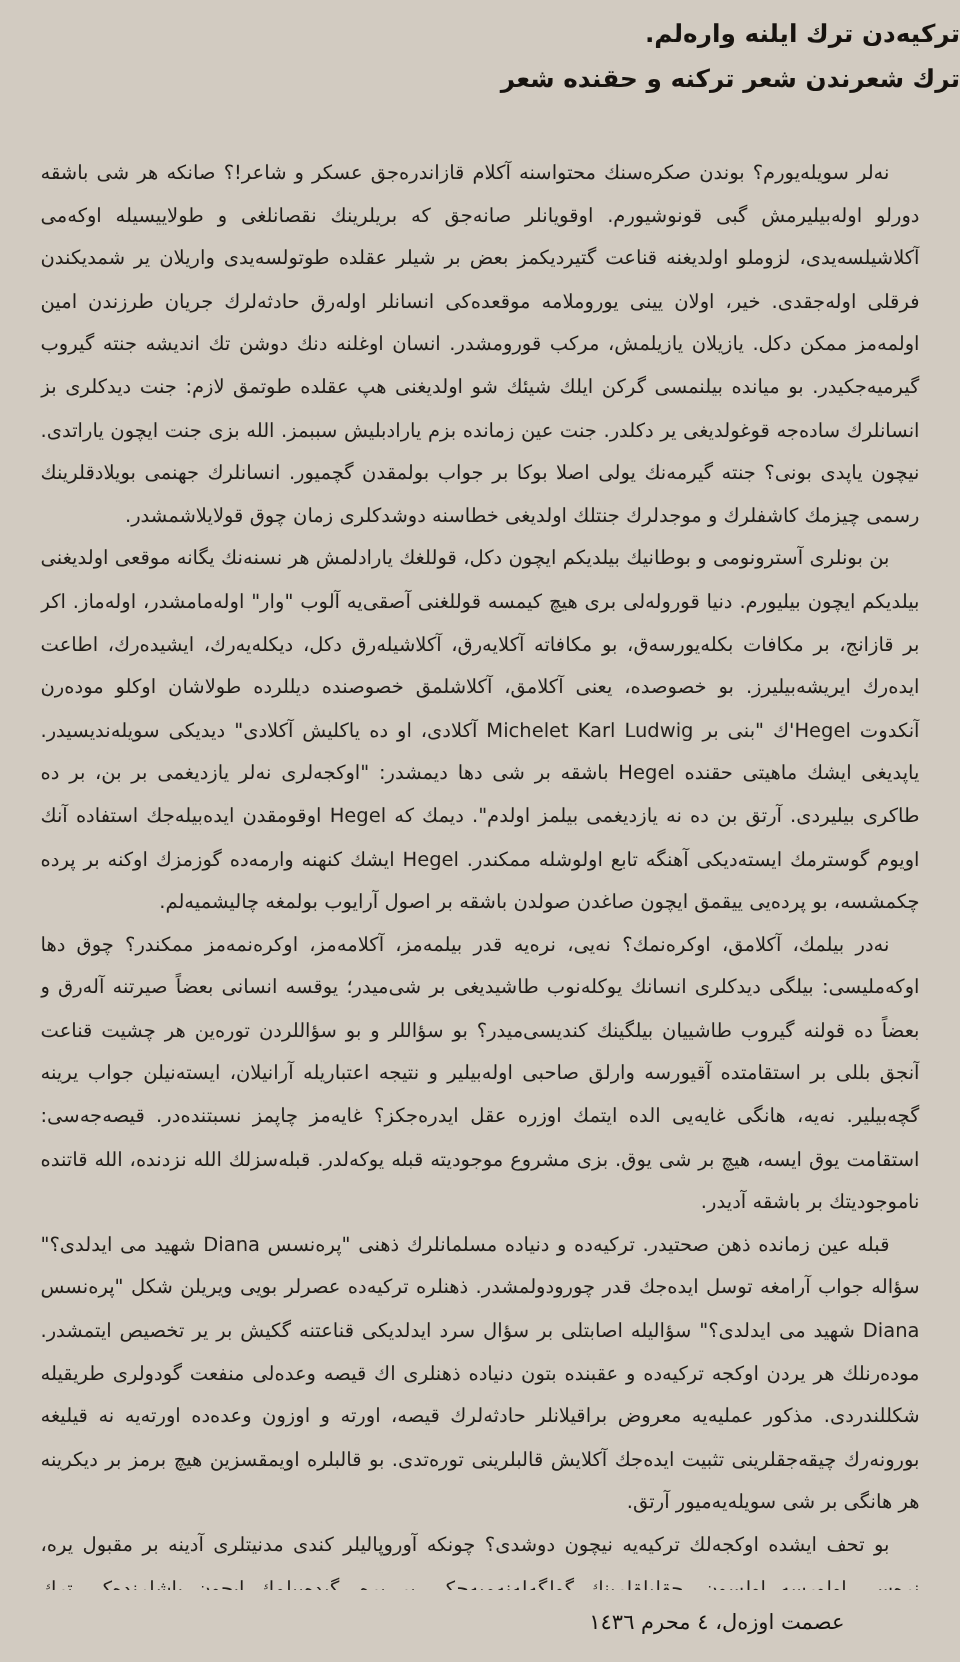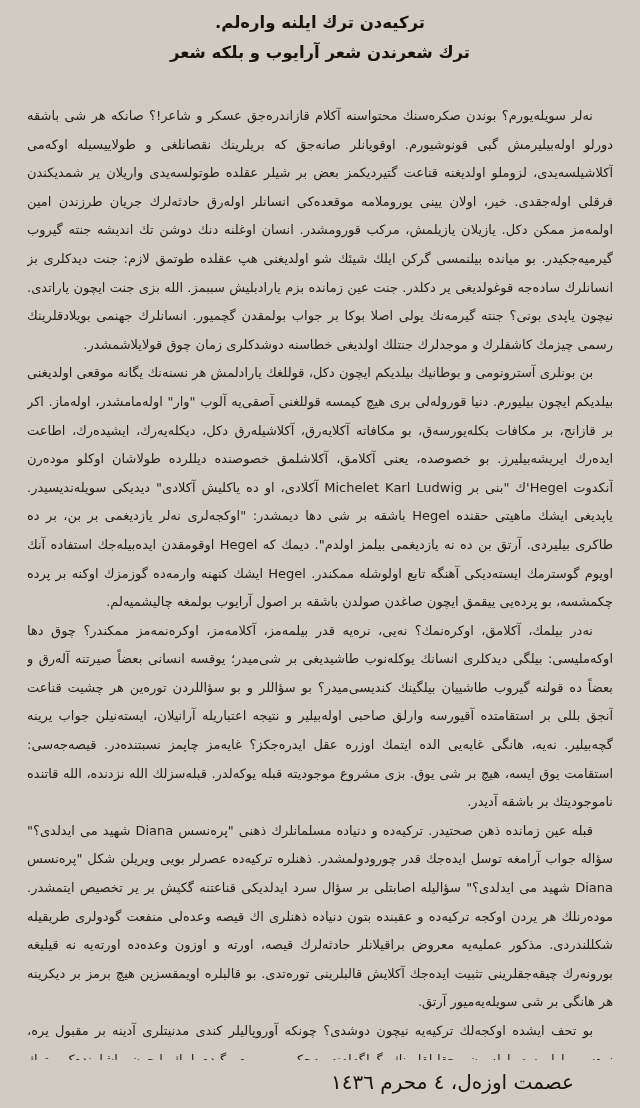--- a/index.html
+++ b/index.html
@@ -16,21 +16,21 @@
     color: #221e19;
     font-family: "DejaVu Sans", sans-serif;
     direction: rtl;
     overflow: hidden;
   }
   .title-block {
     position: absolute;
     top: 8px;
     left: 0;
     right: 0;
-    text-align: center;
+    text-align: right;
     font-weight: bold;
     font-size: 16.5px;
     line-height: 30px;
     color: #17130f;
   }
   .essay {
     position: absolute;
     top: 102px;
     right: 27px;
     left: 27px;
@@ -41,34 +41,34 @@
     overflow: hidden;
   }
   .essay p {
     margin: 0;
     padding: 0;
     text-indent: 20px;
   }
   .signature {
     position: absolute;
     bottom: 16px;
-    right: 66px;
-    font-size: 20px;
+    right: 77px;
+    font-size: 14px;
     line-height: 20px;
     color: #17130f;
   }
 </style>
 </head>
 <body>
 
 <div class="page">
 
   <div class="title-block">
     <div>تركيه‌دن ترك ايلنه واره‌لم.</div>
-    <div>ترك شعرندن شعر آرايوب و بلكه شعر</div>
+    <div>ترك شعرندن شعر تركنه و حقنده شعر</div>
   </div>
 
   <div class="essay">
     <p>نه‌لر سويله‌يورم؟ بوندن صكره‌سنك محتواسنه آكلام قازاندره‌جق عسكر و شاعر!؟ صانكه هر شى باشقه دورلو اوله‌بيليرمش گبى قونوشيورم. اوقويانلر صانه‌جق كه بريلرينك نقصانلغى و طولاييسيله اوكه‌مى آكلاشيلسه‌يدى، لزوملو اولديغنه قناعت گتيرديكمز بعض بر شيلر عقلده طوتولسه‌يدى واريلان ير شمديكندن فرقلى اوله‌جقدى. خير، اولان يينى يوروملامه موقعده‌كى انسانلر اوله‌رق حادثه‌لرك جريان طرزندن امين اولمه‌مز ممكن دكل. يازيلان يازيلمش، مركب قورومشدر. انسان اوغلنه دنك دوشن تك انديشه جنته گيروب گيرميه‌جكيدر. بو ميانده بيلنمسى گركن ايلك شيئك شو اولديغنى هپ عقلده طوتمق لازم: جنت ديدكلرى بز انسانلرك ساده‌جه قوغولديغى ير دكلدر. جنت عين زمانده بزم يارادبليش سببمز. الله بزى جنت ايچون ياراتدى. نيچون ياپدى بونى؟ جنته گيرمه‌نك يولى اصلا بوكا بر جواب بولمقدن گچميور. انسانلرك جهنمى بويلادقلرينك رسمى چيزمك كاشفلرك و موجدلرك جنتلك اولديغى خطاسنه دوشدكلرى زمان چوق قولايلاشمشدر.</p>
     <p>بن بونلرى آسترونومى و بوطانيك بيلديكم ايچون دكل، قوللغك يارادلمش هر نسنه‌نك يگانه موقعى اولديغنى بيلديكم ايچون بيليورم. دنيا قوروله‌لى برى هيچ كيمسه قوللغنى آصقى‌يه آلوب "وار" اوله‌مامشدر، اوله‌ماز. اكر بر قازانج، بر مكافات بكله‌يورسه‌ق، بو مكافاته آكلايه‌رق، آكلاشيله‌رق دكل، ديكله‌يه‌رك، ايشيده‌رك، اطاعت ايده‌رك ايريشه‌بيليرز. بو خصوصده، يعنى آكلامق، آكلاشلمق خصوصنده ديللرده طولاشان اوكلو موده‌رن آنكدوت Hegel'ك "بنى بر Michelet Karl Ludwig آكلادى، او ده ياكليش آكلادى" ديديكى سويله‌نديسيدر. ياپديغى ايشك ماهيتى حقنده Hegel باشقه بر شى دها ديمشدر: "اوكجه‌لرى نه‌لر يازديغمى بر بن، بر ده طاكرى بيليردى. آرتق بن ده نه يازديغمى بيلمز اولدم". ديمك كه Hegel اوقومقدن ايده‌بيله‌جك استفاده آنك اويوم گوسترمك ايسته‌ديكى آهنگه تابع اولوشله ممكندر. Hegel ايشك كنهنه وارمه‌ده گوزمزك اوكنه بر پرده چكمشسه، بو پرده‌يى ييقمق ايچون صاغدن صولدن باشقه بر اصول آرايوب بولمغه چاليشميه‌لم.</p>
     <p>نه‌در بيلمك، آكلامق، اوكره‌نمك؟ نه‌يى، نره‌يه قدر بيلمه‌مز، آكلامه‌مز، اوكره‌نمه‌مز ممكندر؟ چوق دها اوكه‌مليسى: بيلگى ديدكلرى انسانك يوكله‌نوب طاشيديغى بر شى‌ميدر؛ يوقسه انسانى بعضاً صيرتنه آله‌رق و بعضاً ده قولنه گيروب طاشييان بيلگينك كنديسى‌ميدر؟ بو سؤاللر و بو سؤاللردن توره‌ين هر چشيت قناعت آنجق بللى بر استقامتده آقيورسه وارلق صاحبى اوله‌بيلير و نتيجه اعتباريله آرانيلان، ايسته‌نيلن جواب يرينه گچه‌بيلير. نه‌يه، هانگى غايه‌يى الده ايتمك اوزره عقل ايدره‌جكز؟ غايه‌مز چاپمز نسبتنده‌در. قيصه‌جه‌سى: استقامت يوق ايسه، هيچ بر شى يوق. بزى مشروع موجوديته قبله يوكه‌لدر. قبله‌سزلك الله نزدنده، الله قاتنده ناموجوديتك بر باشقه آديدر.</p>
     <p>قبله عين زمانده ذهن صحتيدر. تركيه‌ده و دنياده مسلمانلرك ذهنى "پره‌نسس Diana شهيد مى ايدلدى؟" سؤاله جواب آرامغه توسل ايده‌جك قدر چورودولمشدر. ذهنلره تركيه‌ده عصرلر بويى ويريلن شكل "پره‌نسس Diana شهيد مى ايدلدى؟" سؤاليله اصابتلى بر سؤال سرد ايدلديكى قناعتنه گكيش بر ير تخصيص ايتمشدر. موده‌رنلك هر يردن اوكجه تركيه‌ده و عقبنده بتون دنياده ذهنلرى اك قيصه وعده‌لى منفعت گودولرى طريقيله شكللندردى. مذكور عمليه‌يه معروض براقيلانلر حادثه‌لرك قيصه، اورته و اوزون وعده‌ده اورته‌يه نه قيليغه بورونه‌رك چيقه‌جقلرينى تثبيت ايده‌جك آكلايش قالبلرينى توره‌تدى. بو قالبلره اويمقسزين هيچ برمز بر ديكرينه هر هانگى بر شى سويله‌يه‌ميور آرتق.</p>
     <p>بو تحف ايشده اوكجه‌لك تركيه‌يه نيچون دوشدى؟ چونكه آوروپاليلر كندى مدنيتلرى آدينه بر مقبول يره، نره‌سى اولورسه اولسون، حقليلقلرينك گولگه‌له‌نه‌ميه‌جكى بر يره، گيده‌بيلمك ايچون باشلرنده‌كى ترك زبانيسنى الده طوتديغى چيويلى طوپوزدن محروم براقمه ضرورتنك شرط اولديغنى چوق ايى بيليورلردى. ١٨نجى يوز ييله آيدينلانمه چاغى دينيورسه، بو آدلاندرمه ترك تهلكه‌سنى برطرف ايتمش اولمه‌نك خارجنده بر اسناده محتاج دكلدر.</p>
   </div>
 

